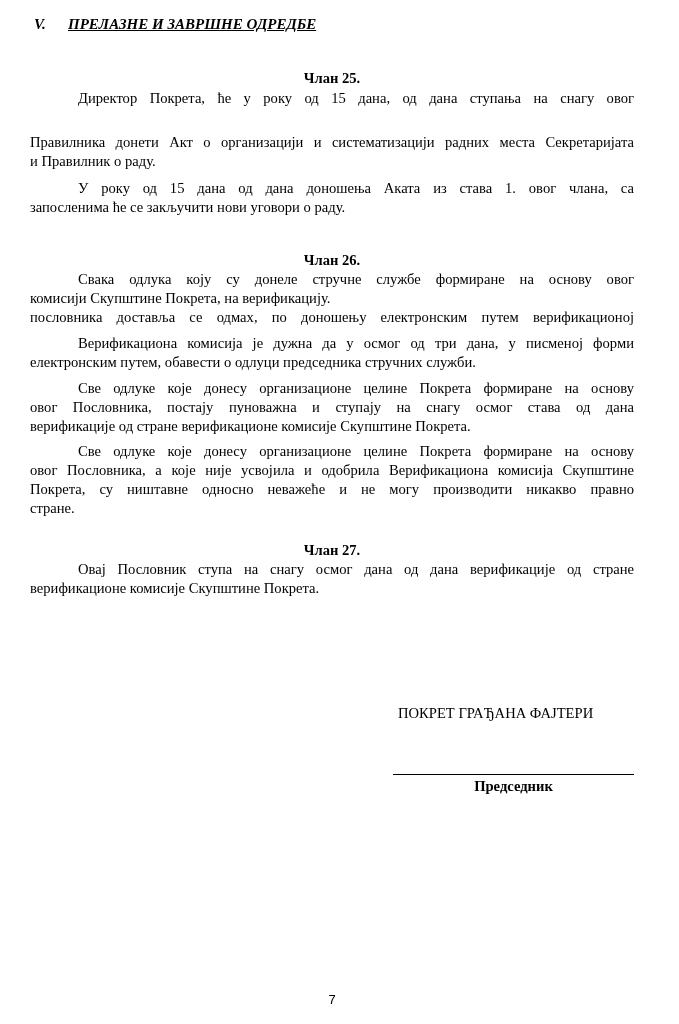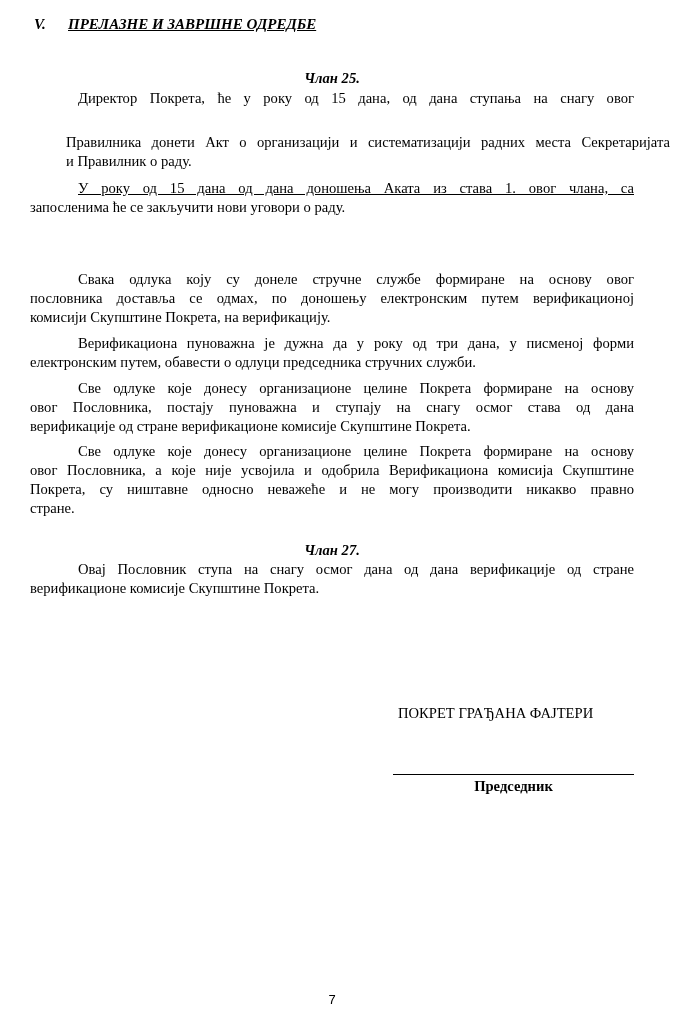--- a/index.html
+++ b/index.html
@@ -9,21 +9,21 @@
     }
     .page { position: absolute; left: 0; top: 0; width: 679px; height: 1024px; }
     .section-heading {
       position: absolute; left: 34px; top: 16px;
       font-weight: bold; font-style: italic; font-size: 15px;
     }
     .section-heading .num { display: inline-block; width: 34px; }
     .section-heading .title { text-decoration: underline; }
     .article-title {
       position: absolute; left: 30px; width: 604px; text-align: center;
-      font-weight: bold; font-size: 14.6px; font-style: italic;
+      font-weight: bold; font-size: 14.6px;
     }
     .para {
       position: absolute; left: 30px; width: 604px;
       text-align: justify; line-height: 19px;
     }
     .para.indent { text-indent: 48px; }
     .line { display: block; text-align: justify; text-align-last: justify; }
     .line.last { text-align-last: left; }
     .org-name {
       position: absolute; left: 398px; top: 705px;
@@ -48,36 +48,37 @@
 <div class="page">
 
   <div class="section-heading">
     <span class="num">V.</span><span class="title">ПРЕЛАЗНЕ И ЗАВРШНЕ ОДРЕДБЕ</span>
   </div>
 
   <div class="article-title" style="top:70px;">Члан 25.</div>
   <div class="para indent" style="top:89px;">
     <span class="line last" style="text-align-last:justify;">Директор Покрета, ће у року од 15 дана, од  дана ступања на снагу овог</span>
   </div>
-  <div class="para" style="top:133px;margin-left:36px;">
+  <div class="para" style="top:133px;">
     <span class="line">Правилника донети Акт о организацији и систематизацији радних места Секретаријата</span>
     <span class="line last">и Правилник о раду.</span>
   </div>
   <div class="para" style="top:179px;">
-    <span class="line" style="text-indent:48px;text-decoration:underline;">У року од 15 дана од дана доношења Аката из става 1. овог члана, са</span>
+    <span class="line" style="text-indent:48px;">У року од 15 дана од дана доношења Аката из става 1. овог члана, са</span>
     <span class="line last">запосленима ће се закључити нови уговори о раду.</span>
   </div>
 
+  <div class="article-title" style="top:252px;">Члан 26.</div>
   <div class="para" style="top:270px;">
     <span class="line" style="text-indent:48px;">Свака одлука коју су донеле стручне службе формиране на основу овог</span>
+    <span class="line last">комисији Скупштине Покрета, на верификацију.</span>
     <span class="line">пословника доставља се одмах, по доношењу електронским путем верификационој</span>
-    <span class="line last">комисији Скупштине Покрета, на верификацију.</span>
   </div>
   <div class="para" style="top:334px;">
-    <span class="line" style="text-indent:48px;">Верификациона пуноважна је дужна да у року од три дана, у писменој форми</span>
+    <span class="line" style="text-indent:48px;">Верификациона комисија је дужна да у осмог од три дана, у писменој форми</span>
     <span class="line last">електронским путем, обавести о одлуци председника стручних служби.</span>
   </div>
   <div class="para" style="top:379px;">
     <span class="line" style="text-indent:48px;">Све одлуке које донесу организационе целине Покрета формиране на основу</span>
     <span class="line">овог Пословника, постају пуноважна и ступају на снагу осмог става од дана</span>
     <span class="line last">верификације од стране верификационе комисије Скупштине Покрета.</span>
   </div>
   <div class="para" style="top:442px;">
     <span class="line" style="text-indent:48px;">Све одлуке које донесу организационе целине Покрета формиране на основу</span>
     <span class="line">овог Пословника, а које није усвојила и одобрила Верификациона комисија Скупштине</span>

